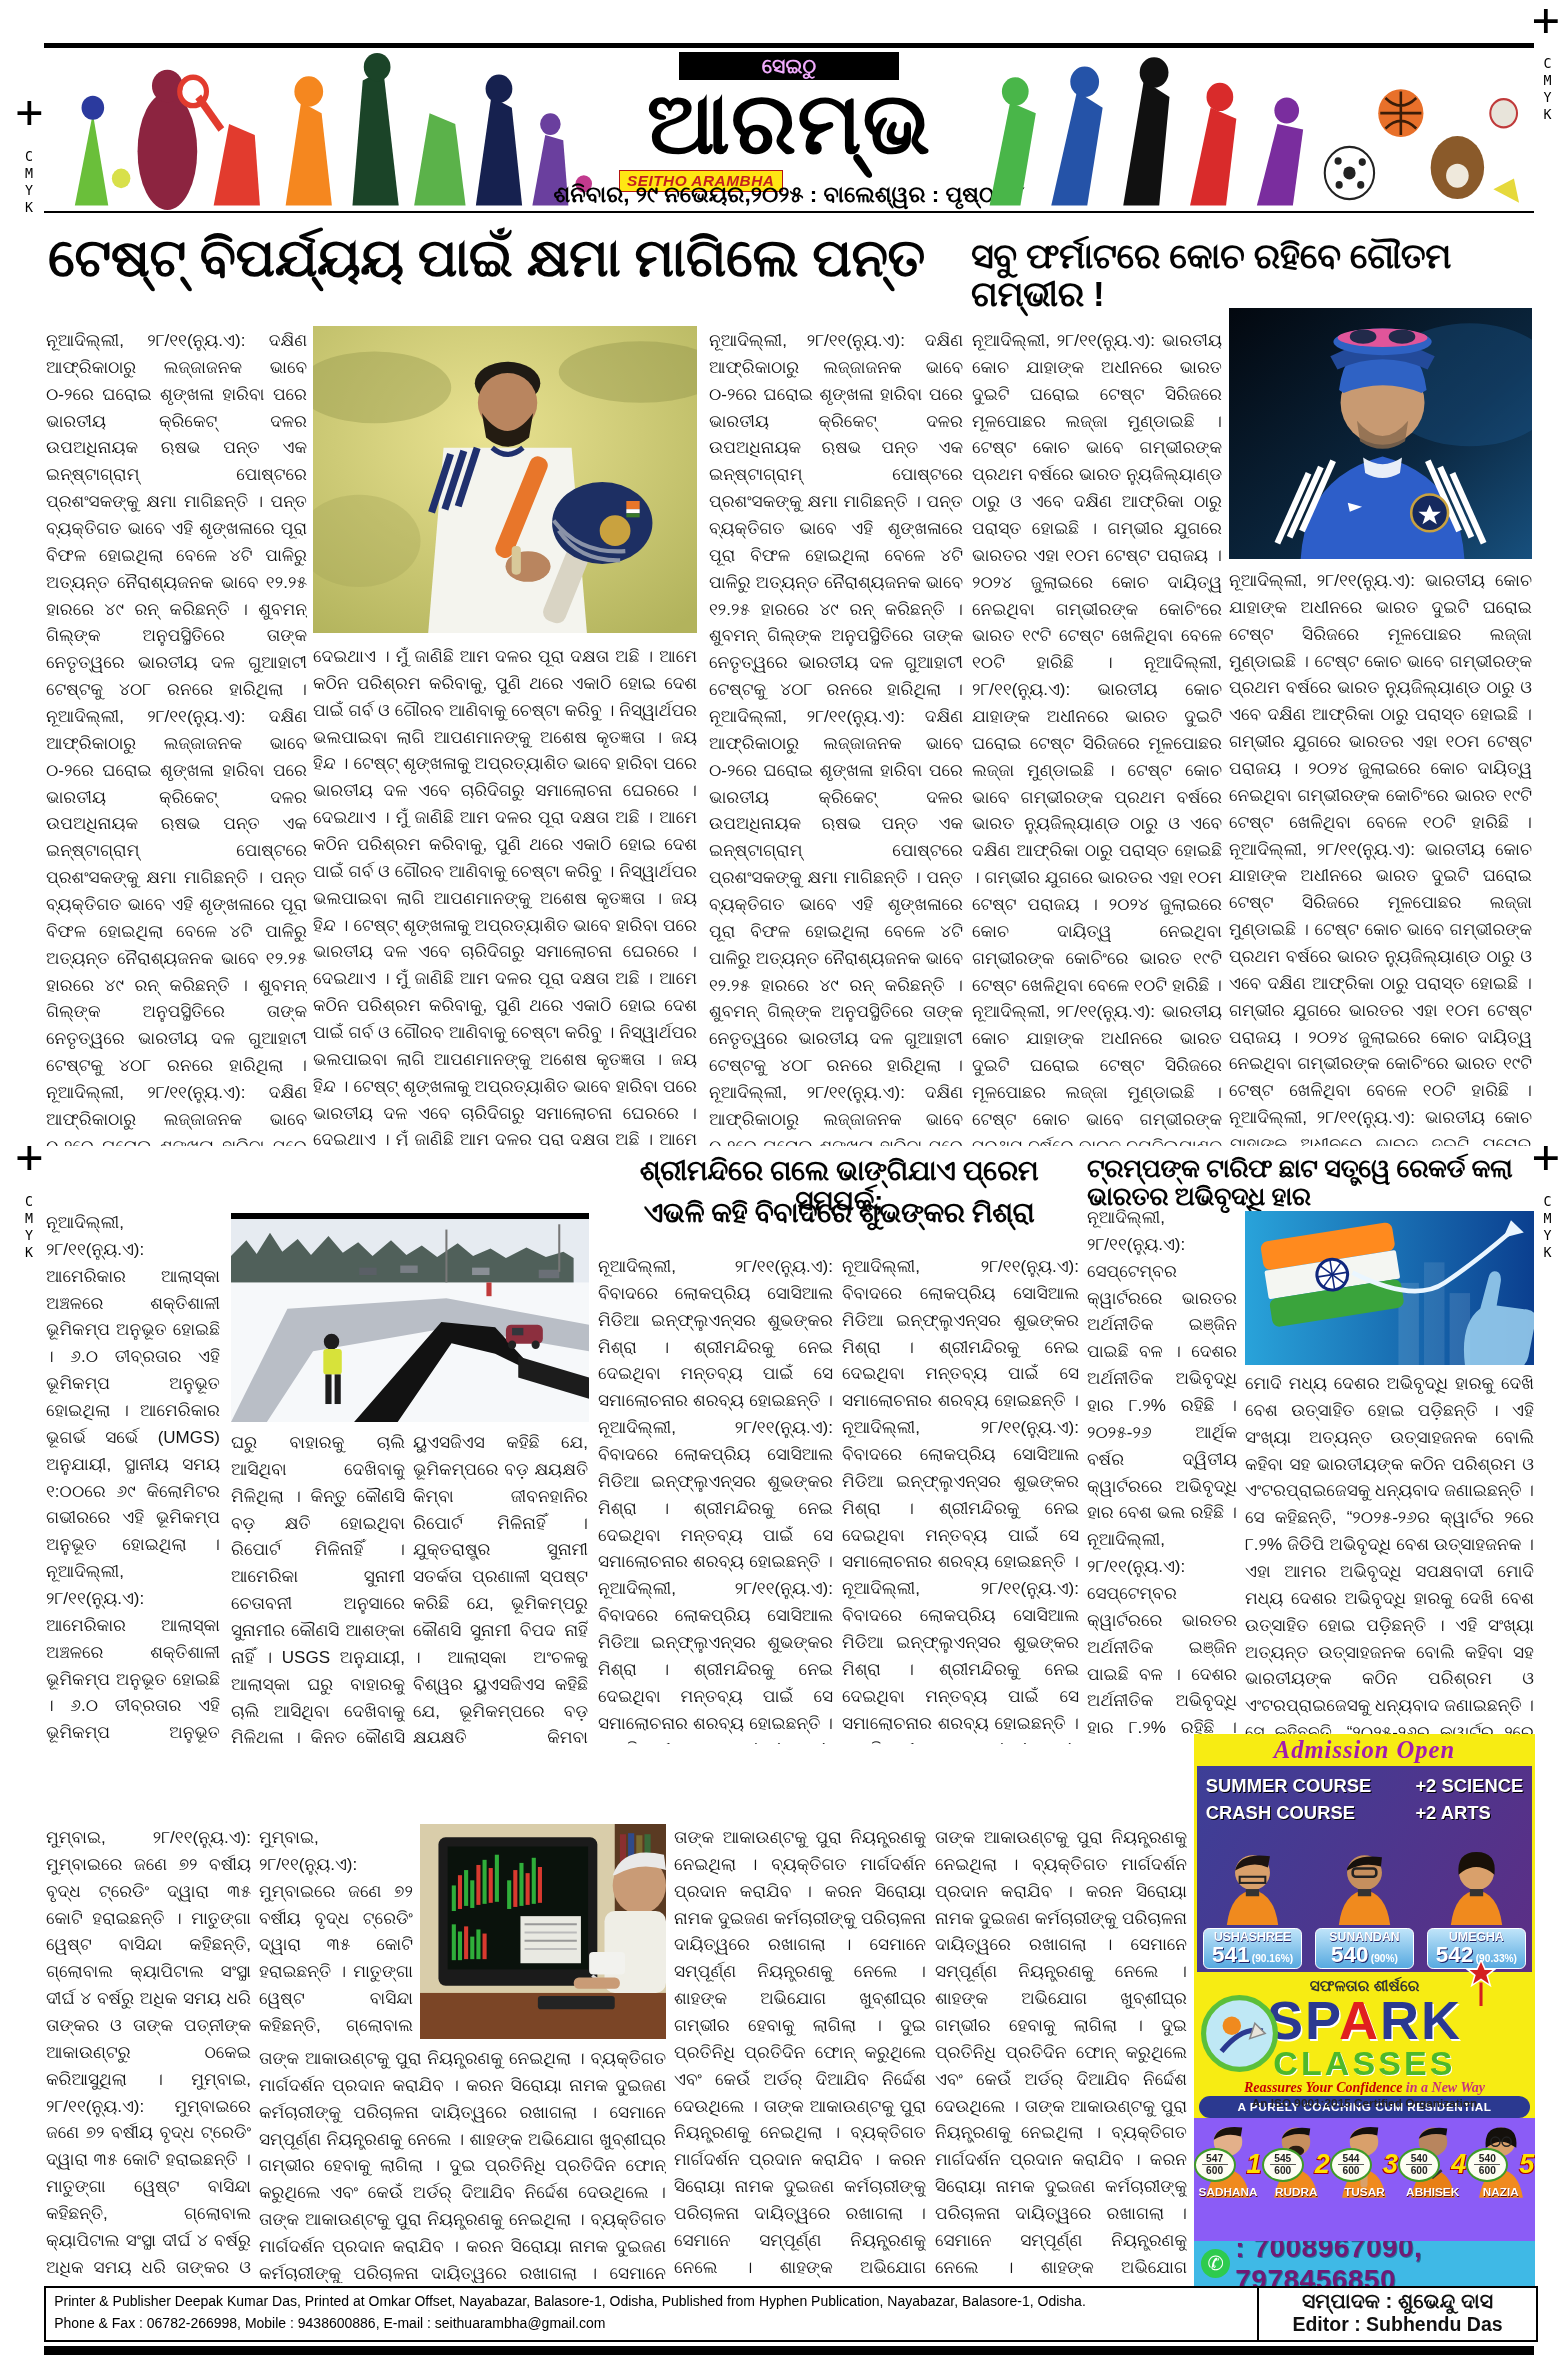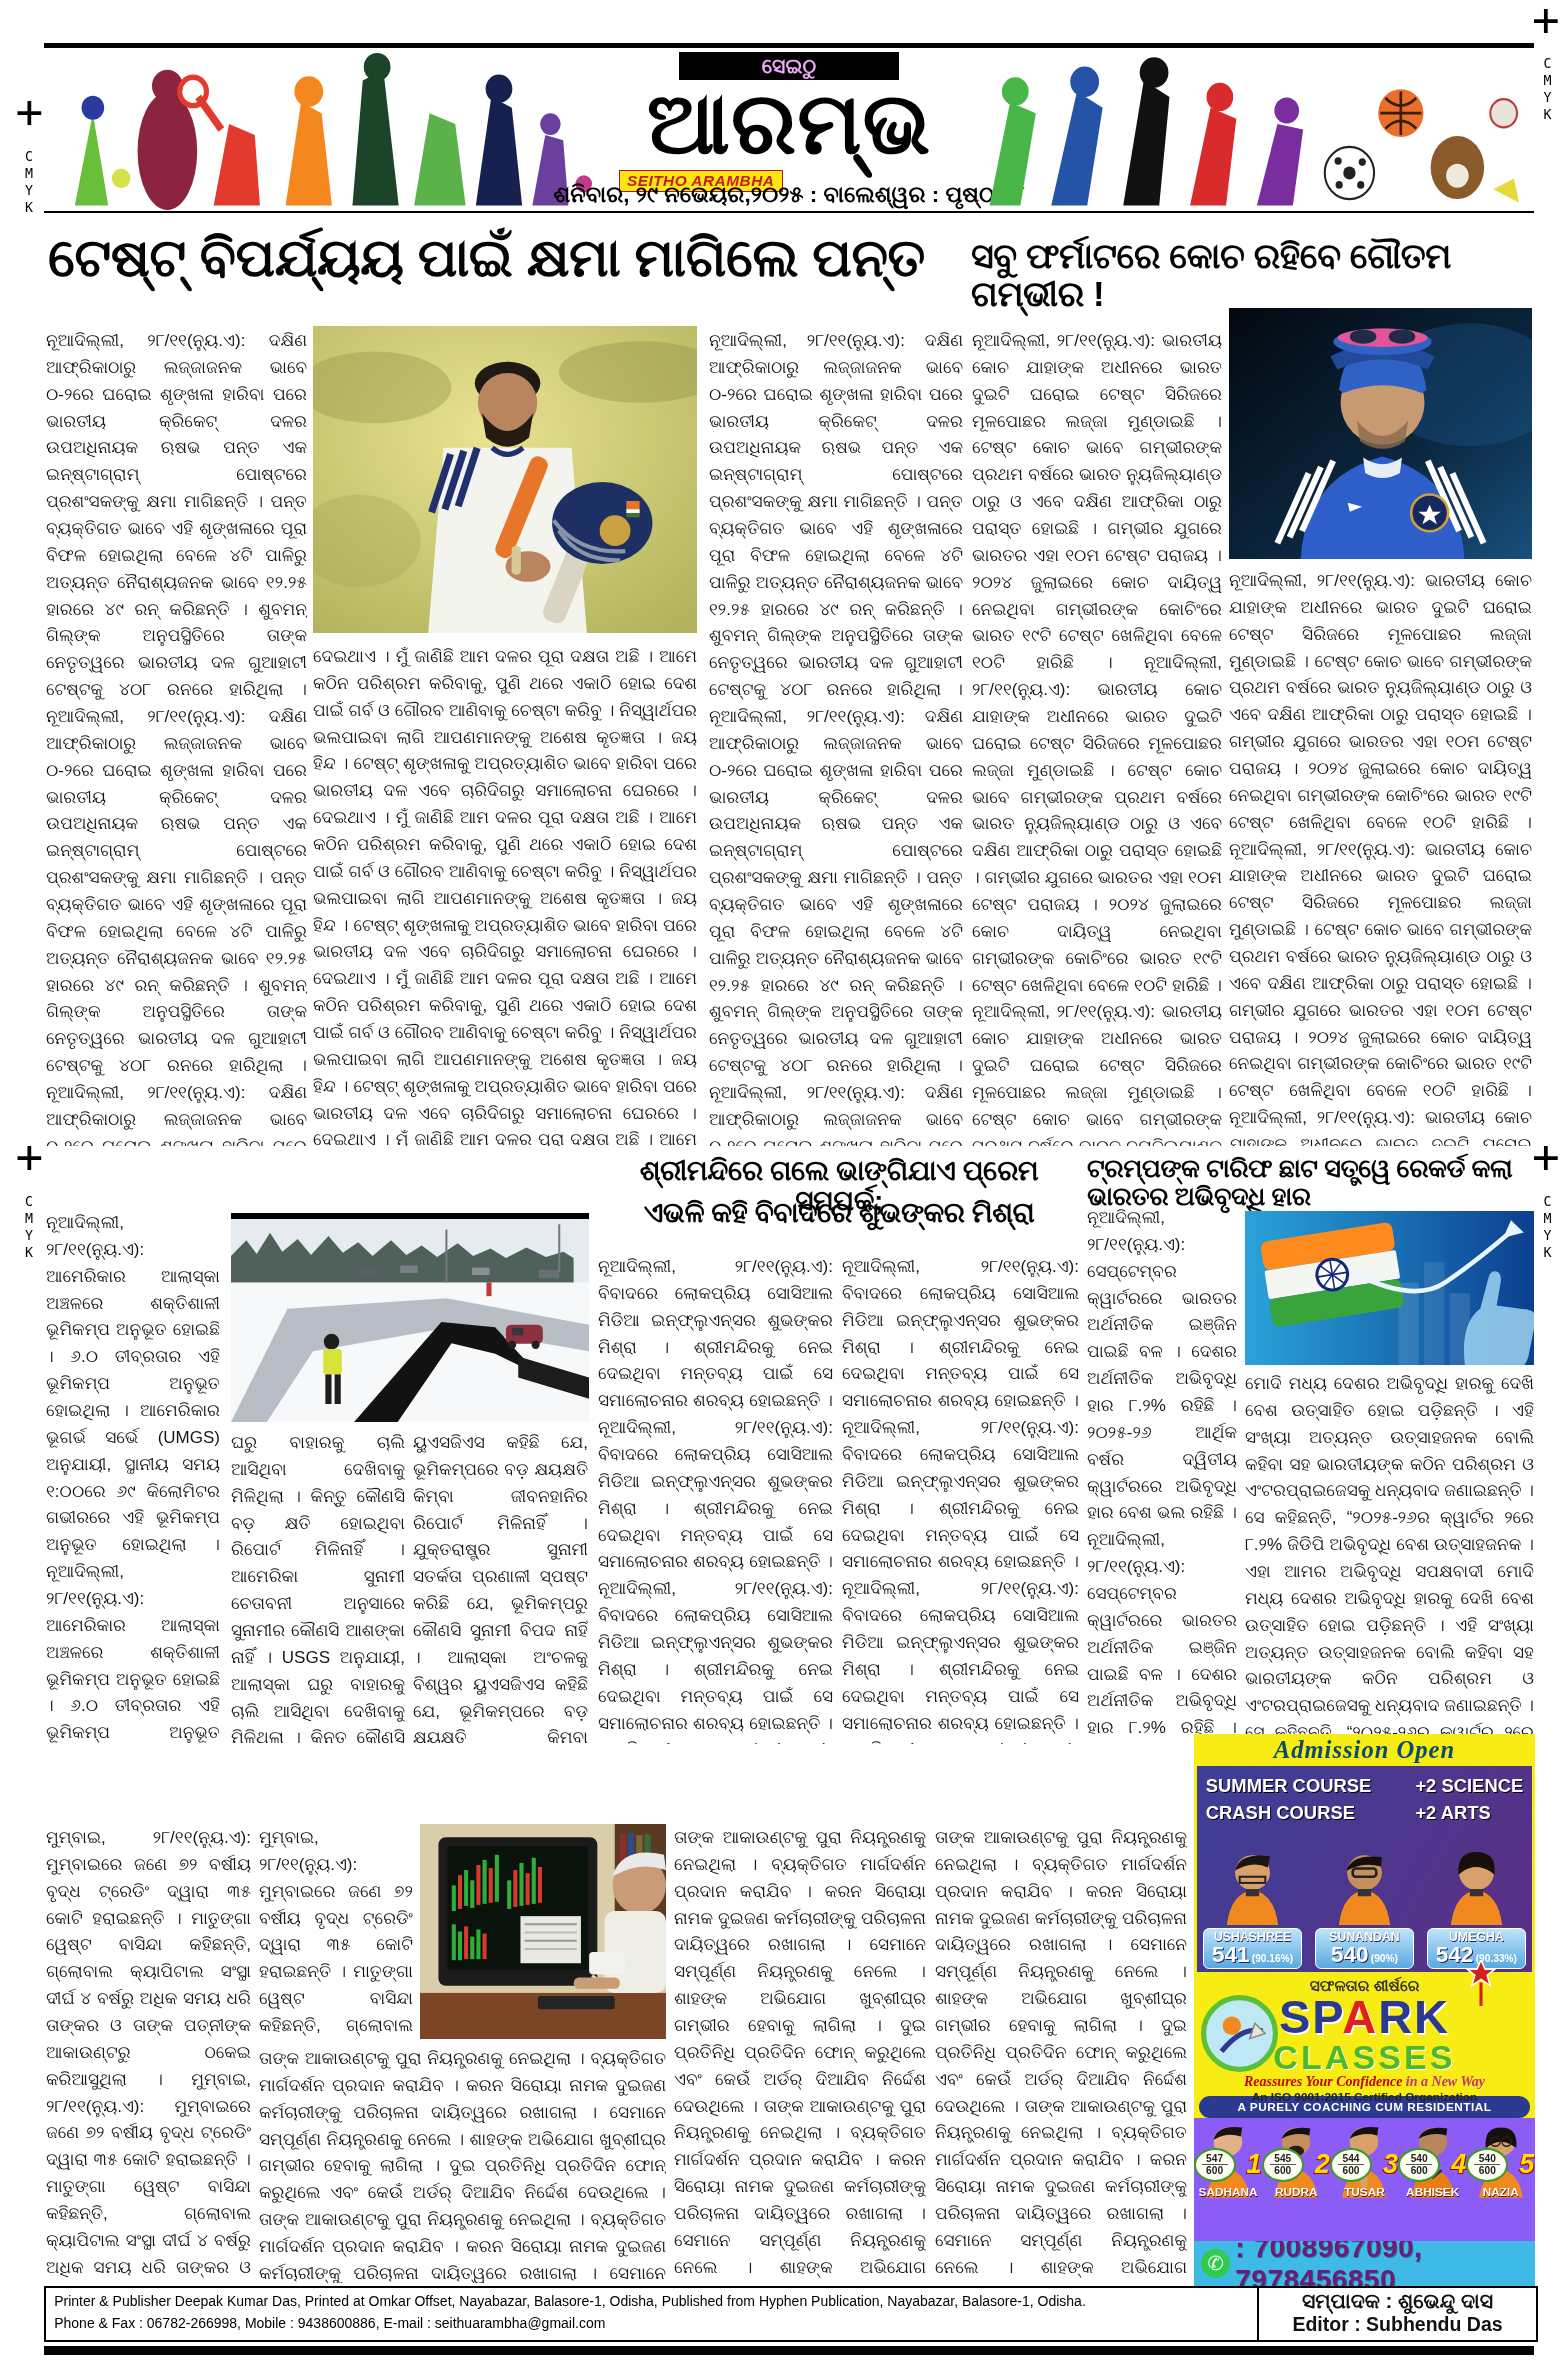--- a/index.html
+++ b/index.html
@@ -25,34 +25,34 @@
             font-size:22.5px;font-weight:bold;color:#000;}
   
   .headline{position:absolute;font-weight:bold;color:#040404;line-height:1.08;letter-spacing:-0.5px;}
   
   .col{position:absolute;overflow:hidden;font-size:17px;line-height:1.58;text-align:justify;
        color:#151515;word-break:break-word;}
   .photo{position:absolute;overflow:hidden;}
   .photo svg{display:block;width:100%;height:100%;}
   
   .ad{position:absolute;left:1194px;top:1734px;width:341px;height:552px;background:#f7ec13;overflow:hidden;}
-  .ad-banner{height:32px;text-align:center;color:#0c4a6e;font-family:"Liberation Serif",serif;
+  .ad-banner{height:32px;text-align:center;color:#a21caf;font-family:"Liberation Serif",serif;
              font-style:italic;font-weight:bold;font-size:24.6px;line-height:31px;letter-spacing:1px;}
   .ad-purple{position:relative;margin:0 2.6px;height:206px;background:linear-gradient(120deg,#3d3f97,#5c2e85);}
   .ad-courses{display:flex;justify-content:space-between;padding:7.2px 9.2px 0 9.2px;}
   .ad-courses div{color:#fff;font-weight:bold;font-size:18.4px;line-height:1.45;text-shadow:1px 1px 0 #000;}
   .avrow{position:absolute;left:0;right:0;bottom:3.1px;display:flex;justify-content:space-around;}
   .avcell{text-align:center;width:102px;}
   .plate{margin:1px auto 0;width:97px;background:linear-gradient(#bfe4f9,#57a9e0);
          border:1.5px solid #fff;border-radius:6.1px;color:#fff;padding:1px 0;}
   .plate .nm{font-size:12.3px;font-weight:bold;text-shadow:0.5px 0.5px 0 #226;}
   .plate .sc{font-size:22.5px;font-weight:bold;line-height:1;text-shadow:1px 1px 0 #226;}
   .plate .pc{font-size:10.2px;font-weight:bold;}
   .ad-yellow{position:relative;height:119px;background:#f7ec13;border-radius:13.3px;margin:2px 3.1px 0;}
-  .spark{font-size:47px;font-weight:bold;color:#2b3990;letter-spacing:2px;line-height:0.95;
+  .spark{font-size:54px;font-weight:bold;color:#2b3990;letter-spacing:2px;line-height:0.95;
          text-shadow:1.5px 1.5px 0 #fff;}
   .spark .redA{color:#e01f1f;}
   .classes{font-size:34px;font-weight:bold;color:#4db82a;letter-spacing:3.1px;line-height:1;
            text-shadow:1px 1px 0 #fff;}
   .slogan{font-family:"Liberation Serif",serif;font-style:italic;font-weight:bold;
           color:#c40000;font-size:14px;line-height:1.15;}
   .iso{font-weight:bold;color:#222;font-size:11.8px;}
   .ad-strip{margin:2.6px 5.1px 0;height:22.5px;background:#2b3990;border-radius:11.3px;color:#fff;
             font-weight:bold;font-size:11.8px;text-align:center;line-height:22.5px;letter-spacing:0.5px;}
   .ad-pink{position:relative;height:123px;background:#8b5cf6;}

